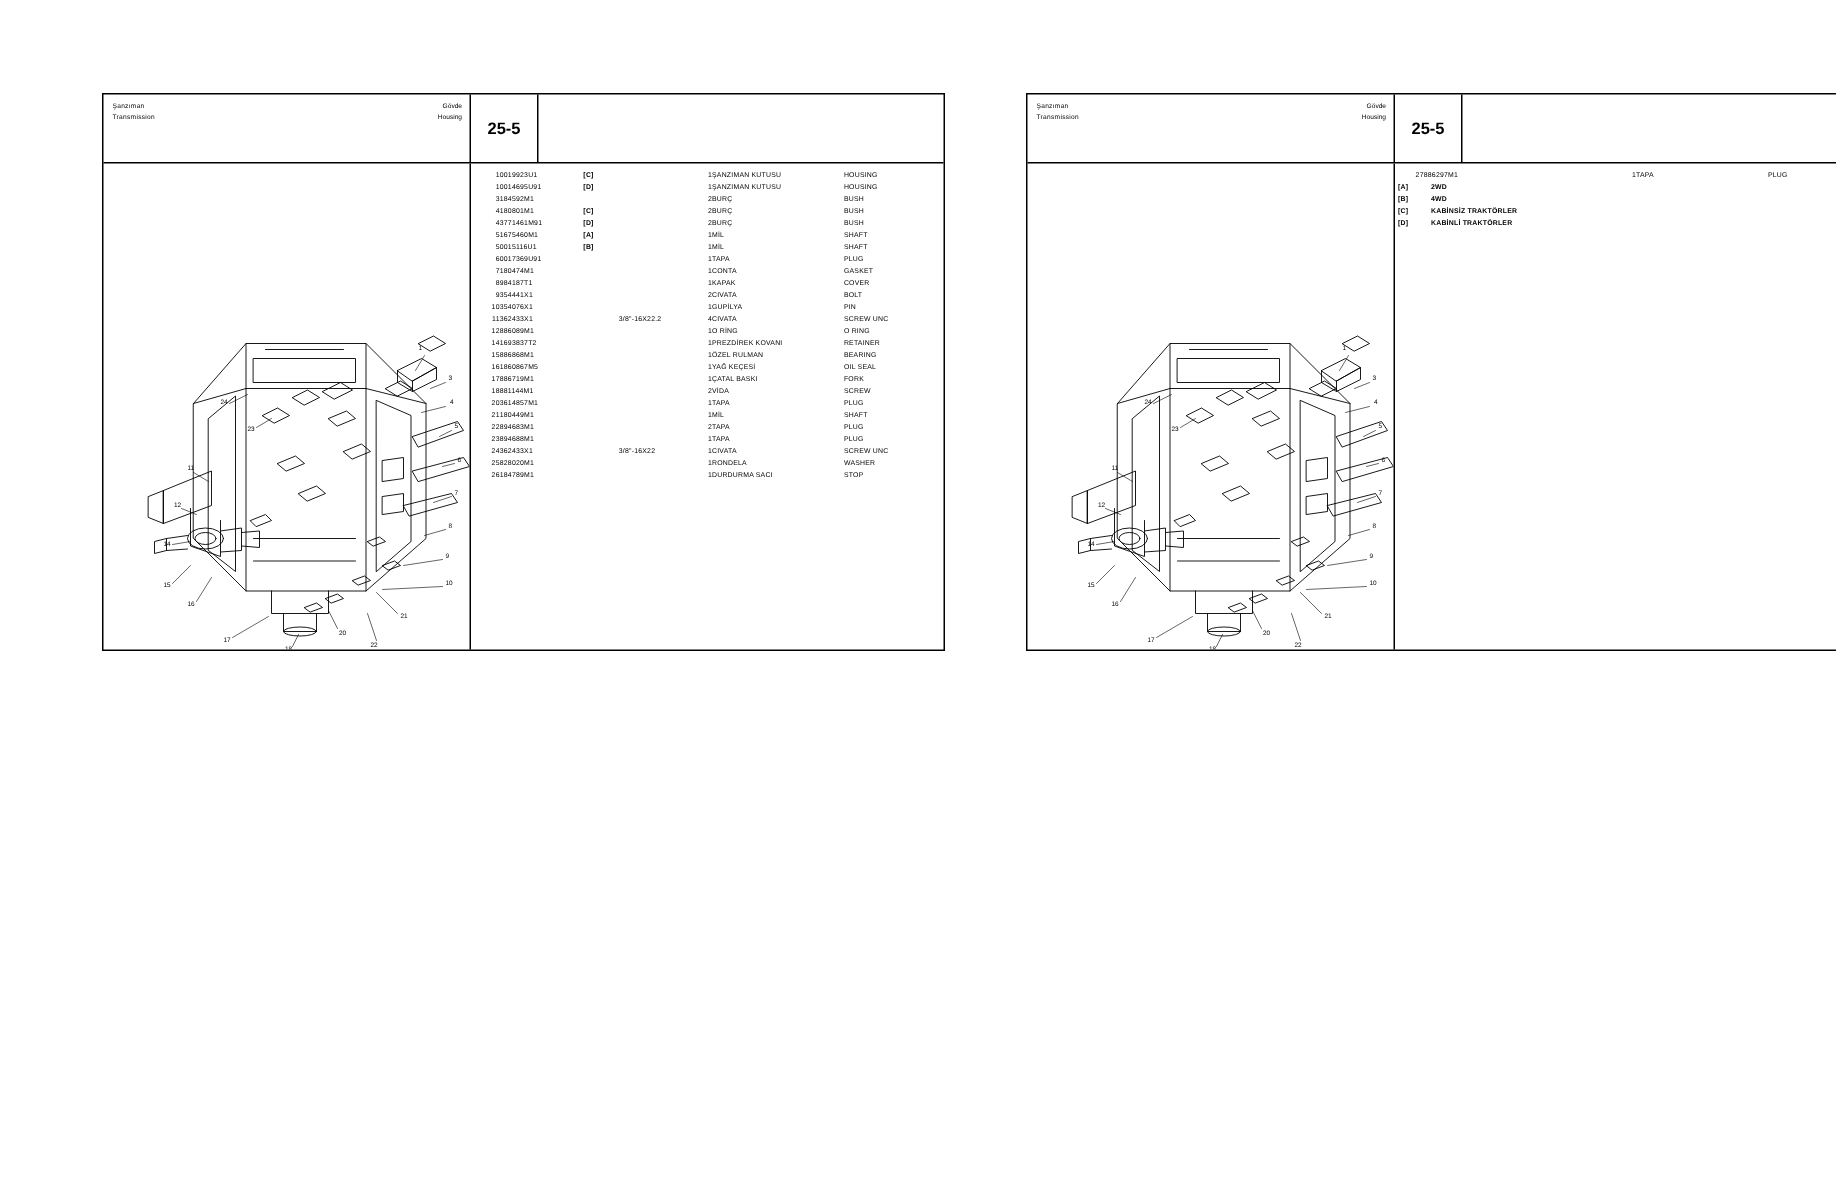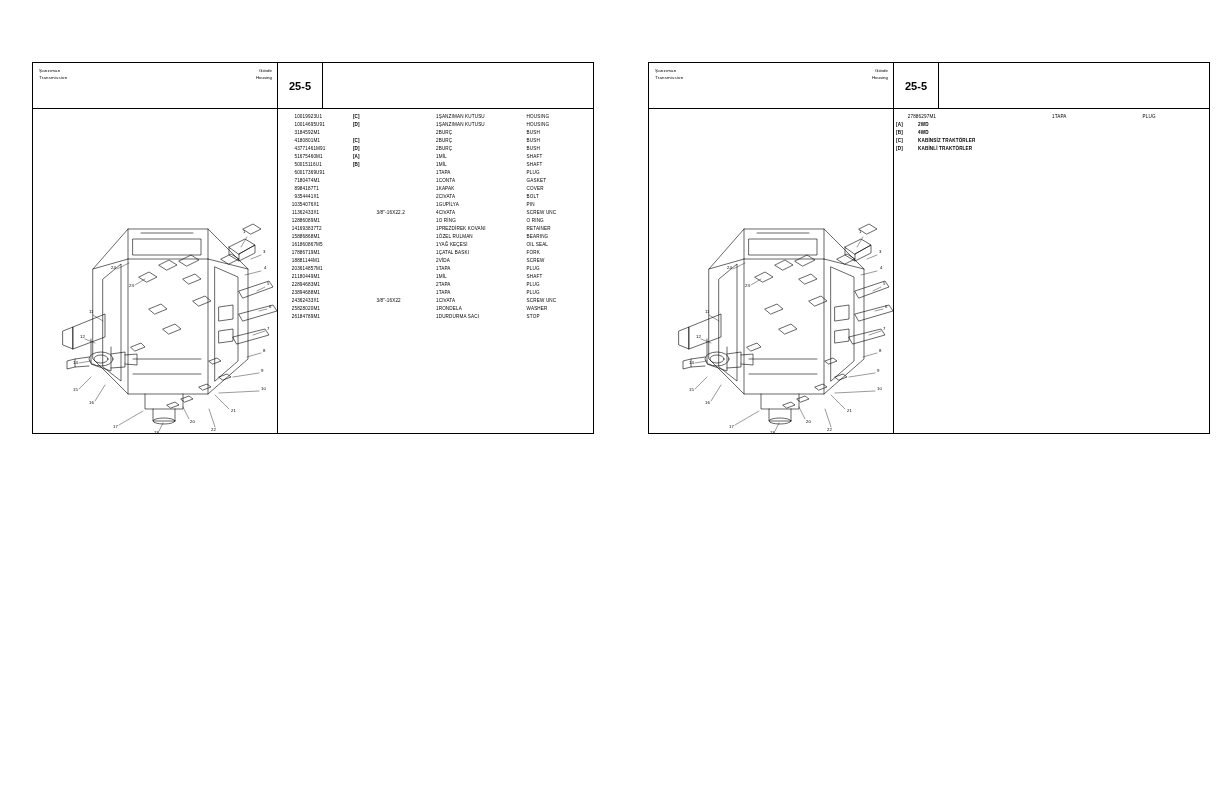--- a/index.html
+++ b/index.html
@@ -8,20 +8,21 @@
     font-family:"Liberation Sans", sans-serif;
     color:#000;
     position:relative;
     overflow:hidden;
   }
   .page{
     position:absolute;
     border:1px solid #000;
     box-sizing:border-box;
     background:#fff;
+    margin-left:36px;
   }
   #page-left{ left:32px; top:62px; width:562px; height:372px; }
   #page-right{ left:648px; top:62px; width:562px; height:372px; }
 
   
   .hdr{
     position:absolute; left:0; top:0; height:46px; width:100%;
     box-sizing:border-box;
     border-bottom:1px solid #000;
     display:flex;

